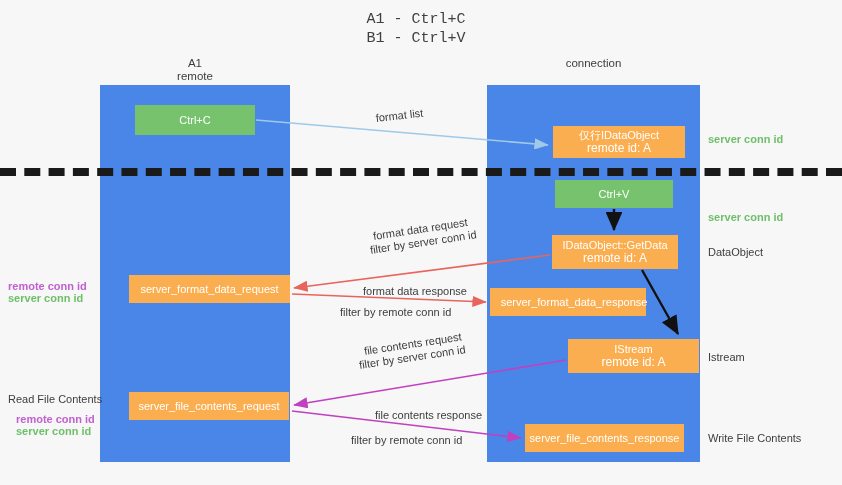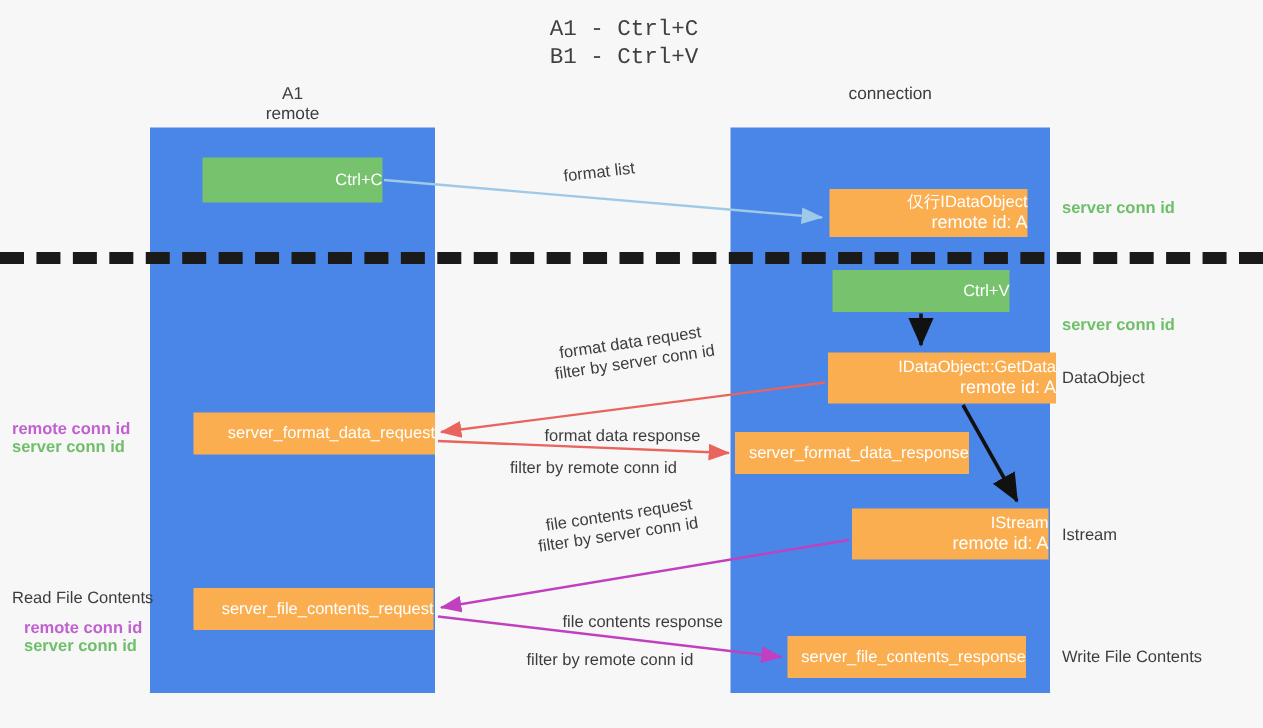--- a/index.html
+++ b/index.html
@@ -56,37 +56,37 @@
     left: 0px; top: 168px;
     width: 842px; height: 0;
     border-top: 8px dashed #1a1a1a;
   }
 
   
   .node {
     box-sizing: border-box;
     display: flex;
     flex-direction: column;
-    align-items: flex-end;
+    align-items: center;
     justify-content: center;
     color: #ffffff;
     font-size: 11px;
     line-height: 13px;
     text-align: center;
     white-space: nowrap;
   }
   .node.green { background: #76c26d; }
   .node.orange { background: #fbae50; }
   .node .l2 { font-size: 12px; }
 
   
   #n-ctrlc      { left: 135px; top: 105px;  width: 120px; height: 30px; }
   #n-dataobj    { left: 553px; top: 126px;  width: 132px; height: 32px; }
   #n-ctrlv      { left: 555px; top: 180px;  width: 118px; height: 28px; }
-  #n-getdata    { left: 552px; top: 235px;  width: 152px; height: 34px; }
+  #n-getdata    { left: 552px; top: 235px;  width: 126px; height: 34px; }
   #n-fmtreq     { left: 129px; top: 275px;  width: 161px; height: 28px; }
   #n-fmtresp    { left: 490px; top: 288px;  width: 156px; height: 28px; padding-left: 12px; }
   #n-istream    { left: 568px; top: 339px;  width: 131px; height: 34px; }
   #n-filereq    { left: 129px; top: 392px;  width: 160px; height: 28px; }
   #n-fileresp   { left: 525px; top: 424px;  width: 159px; height: 28px; }
 
   
   .lbl {
     color: #3d3d3d;
     font-size: 11px;

